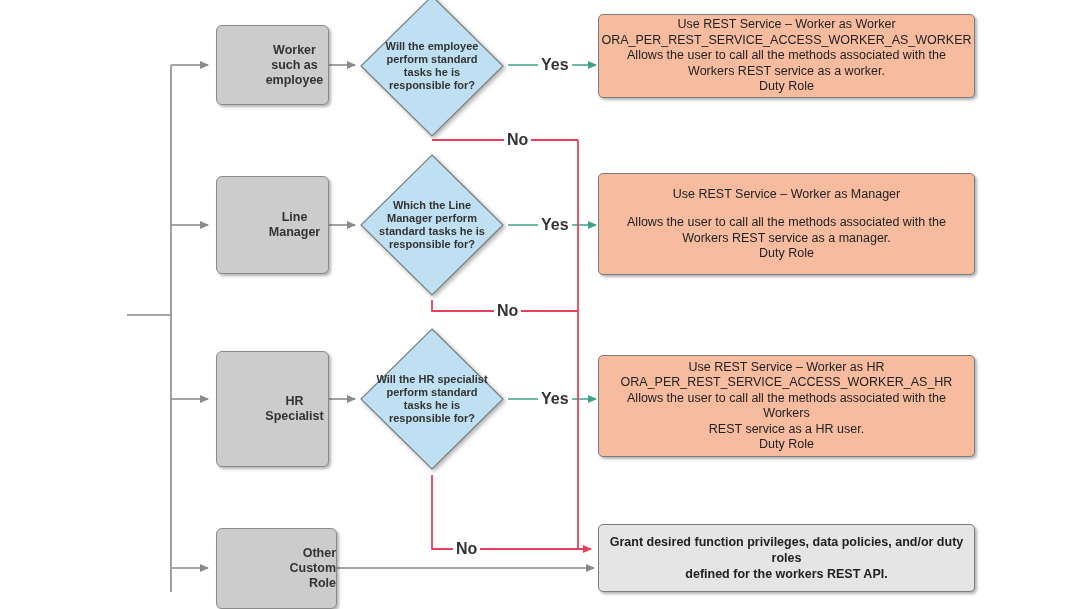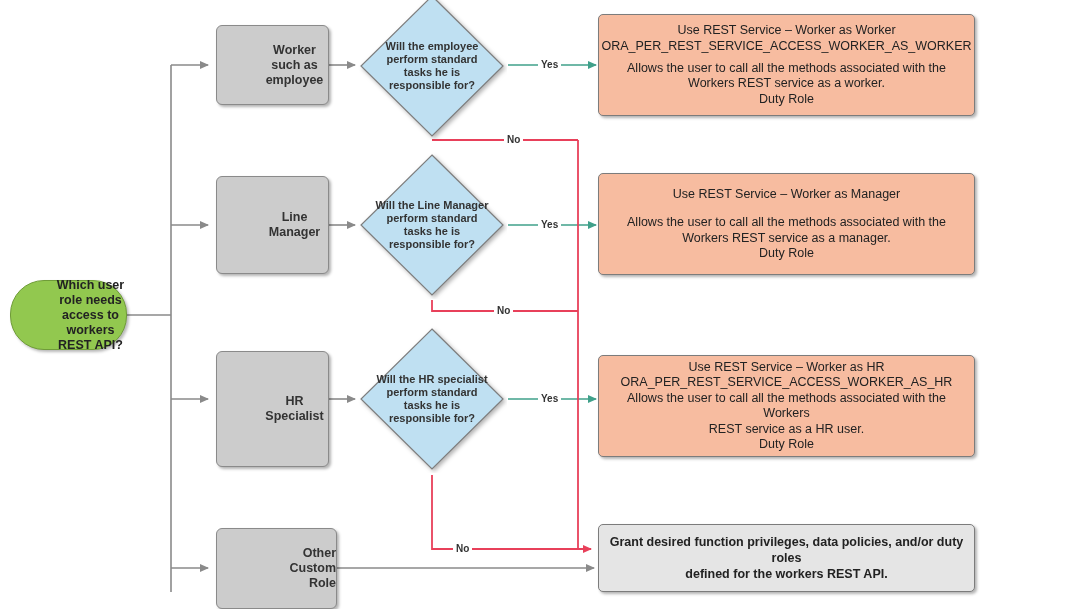--- a/index.html
+++ b/index.html
@@ -106,21 +106,21 @@
     border-radius: 5px;
     color: #222222;
     font-size: 12.5px;
     line-height: 16px;
     font-weight: bold;
     box-shadow: 2px 2px 3px rgba(0,0,0,0.3);
     padding: 4px 8px;
   }
   .edge-label {
     position: absolute;
-    font-size: 10px;
+    font-size: 16px;
     font-weight: bold;
     color: #333333;
     background: #ffffff;
     padding: 0 3px;
     line-height: 13px;
   }
 </style>
 </head>
 <body>
 
@@ -188,23 +188,20 @@
       <path d="M432,300 L432,311 L578,311" stroke="#E8405A" stroke-width="1.8" fill="none"></path>
     </g>
     <g>
       <path d="M432,475 L432,549 L591,549" stroke="#E8405A" stroke-width="1.8" fill="none" marker-end="url(#arrow-red)"></path>
     </g>
     <g>
       <path d="M578,140 L578,549" stroke="#E8405A" stroke-width="1.8" fill="none"></path>
     </g>
   </svg>
 
-  <div class="node start-node" style="left:10px; top:280px; width:117px; height:70px;">
-    <span>Which user role needs access to workers REST API?</span>
-  </div>
 
   <div class="node role-box" style="left:216px; top:25px; width:113px; height:80px;">
     <span>Worker such as employee</span>
   </div>
 
   <div class="node role-box" style="left:216px; top:176px; width:113px; height:98px;">
     <span>Line Manager</span>
   </div>
 
   <div class="node role-box" style="left:216px; top:351px; width:113px; height:116px;">
@@ -219,39 +216,39 @@
     <svg width="150" height="148" viewBox="0 0 150 148">
       <polygon points="75,4 146,74 75,144 4,74" fill="#BFE0F2" stroke="#7d7d7d" stroke-width="1.2" style="filter:drop-shadow(2px 2px 2px rgba(0,0,0,0.3));"></polygon>
     </svg>
     <div class="decision-label">Will the employee perform standard tasks he is responsible for?</div>
   </div>
 
   <div class="decision-wrap" style="left:357px; top:151px; width:150px; height:148px;">
     <svg width="150" height="148" viewBox="0 0 150 148">
       <polygon points="75,4 146,74 75,144 4,74" fill="#BFE0F2" stroke="#7d7d7d" stroke-width="1.2" style="filter:drop-shadow(2px 2px 2px rgba(0,0,0,0.3));"></polygon>
     </svg>
-    <div class="decision-label">Will the Line Manager perform standard tasks he is responsible for?</div>
+    <div class="decision-label">Which the Line Manager perform standard tasks he is responsible for?</div>
   </div>
 
   <div class="decision-wrap" style="left:357px; top:325px; width:150px; height:148px;">
     <svg width="150" height="148" viewBox="0 0 150 148">
       <polygon points="75,4 146,74 75,144 4,74" fill="#BFE0F2" stroke="#7d7d7d" stroke-width="1.2" style="filter:drop-shadow(2px 2px 2px rgba(0,0,0,0.3));"></polygon>
     </svg>
     <div class="decision-label">Will the HR specialist perform standard tasks he is responsible for?</div>
   </div>
 
   <div class="edge-label" style="left:538px; top:58px;">Yes</div>
   <div class="edge-label" style="left:538px; top:218px;">Yes</div>
   <div class="edge-label" style="left:538px; top:392px;">Yes</div>
 
   <div class="edge-label" style="left:504px; top:133px;">No</div>
   <div class="edge-label" style="left:494px; top:304px;">No</div>
   <div class="edge-label" style="left:453px; top:542px;">No</div>
 
-  <div class="node result-box" style="left:598px; top:14px; width:377px; height:102px;">
+  <div class="node result-box" style="left:598px; top:14px; width:377px; height:84px;">
     <span class="title-line">Use REST Service – Worker as Worker</span>
     <span class="title-line">ORA_PER_REST_SERVICE_ACCESS_WORKER_AS_WORKER</span>
     <span class="gap"></span>
     <span class="desc-line">Allows the user to call all the methods associated with the</span>
     <span class="desc-line">Workers REST service as a worker.</span>
     <span class="desc-line">Duty Role</span>
   </div>
 
   <div class="node result-box" style="left:598px; top:173px; width:377px; height:102px;">
     <span class="title-line">Use REST Service – Worker as Manager</span>

